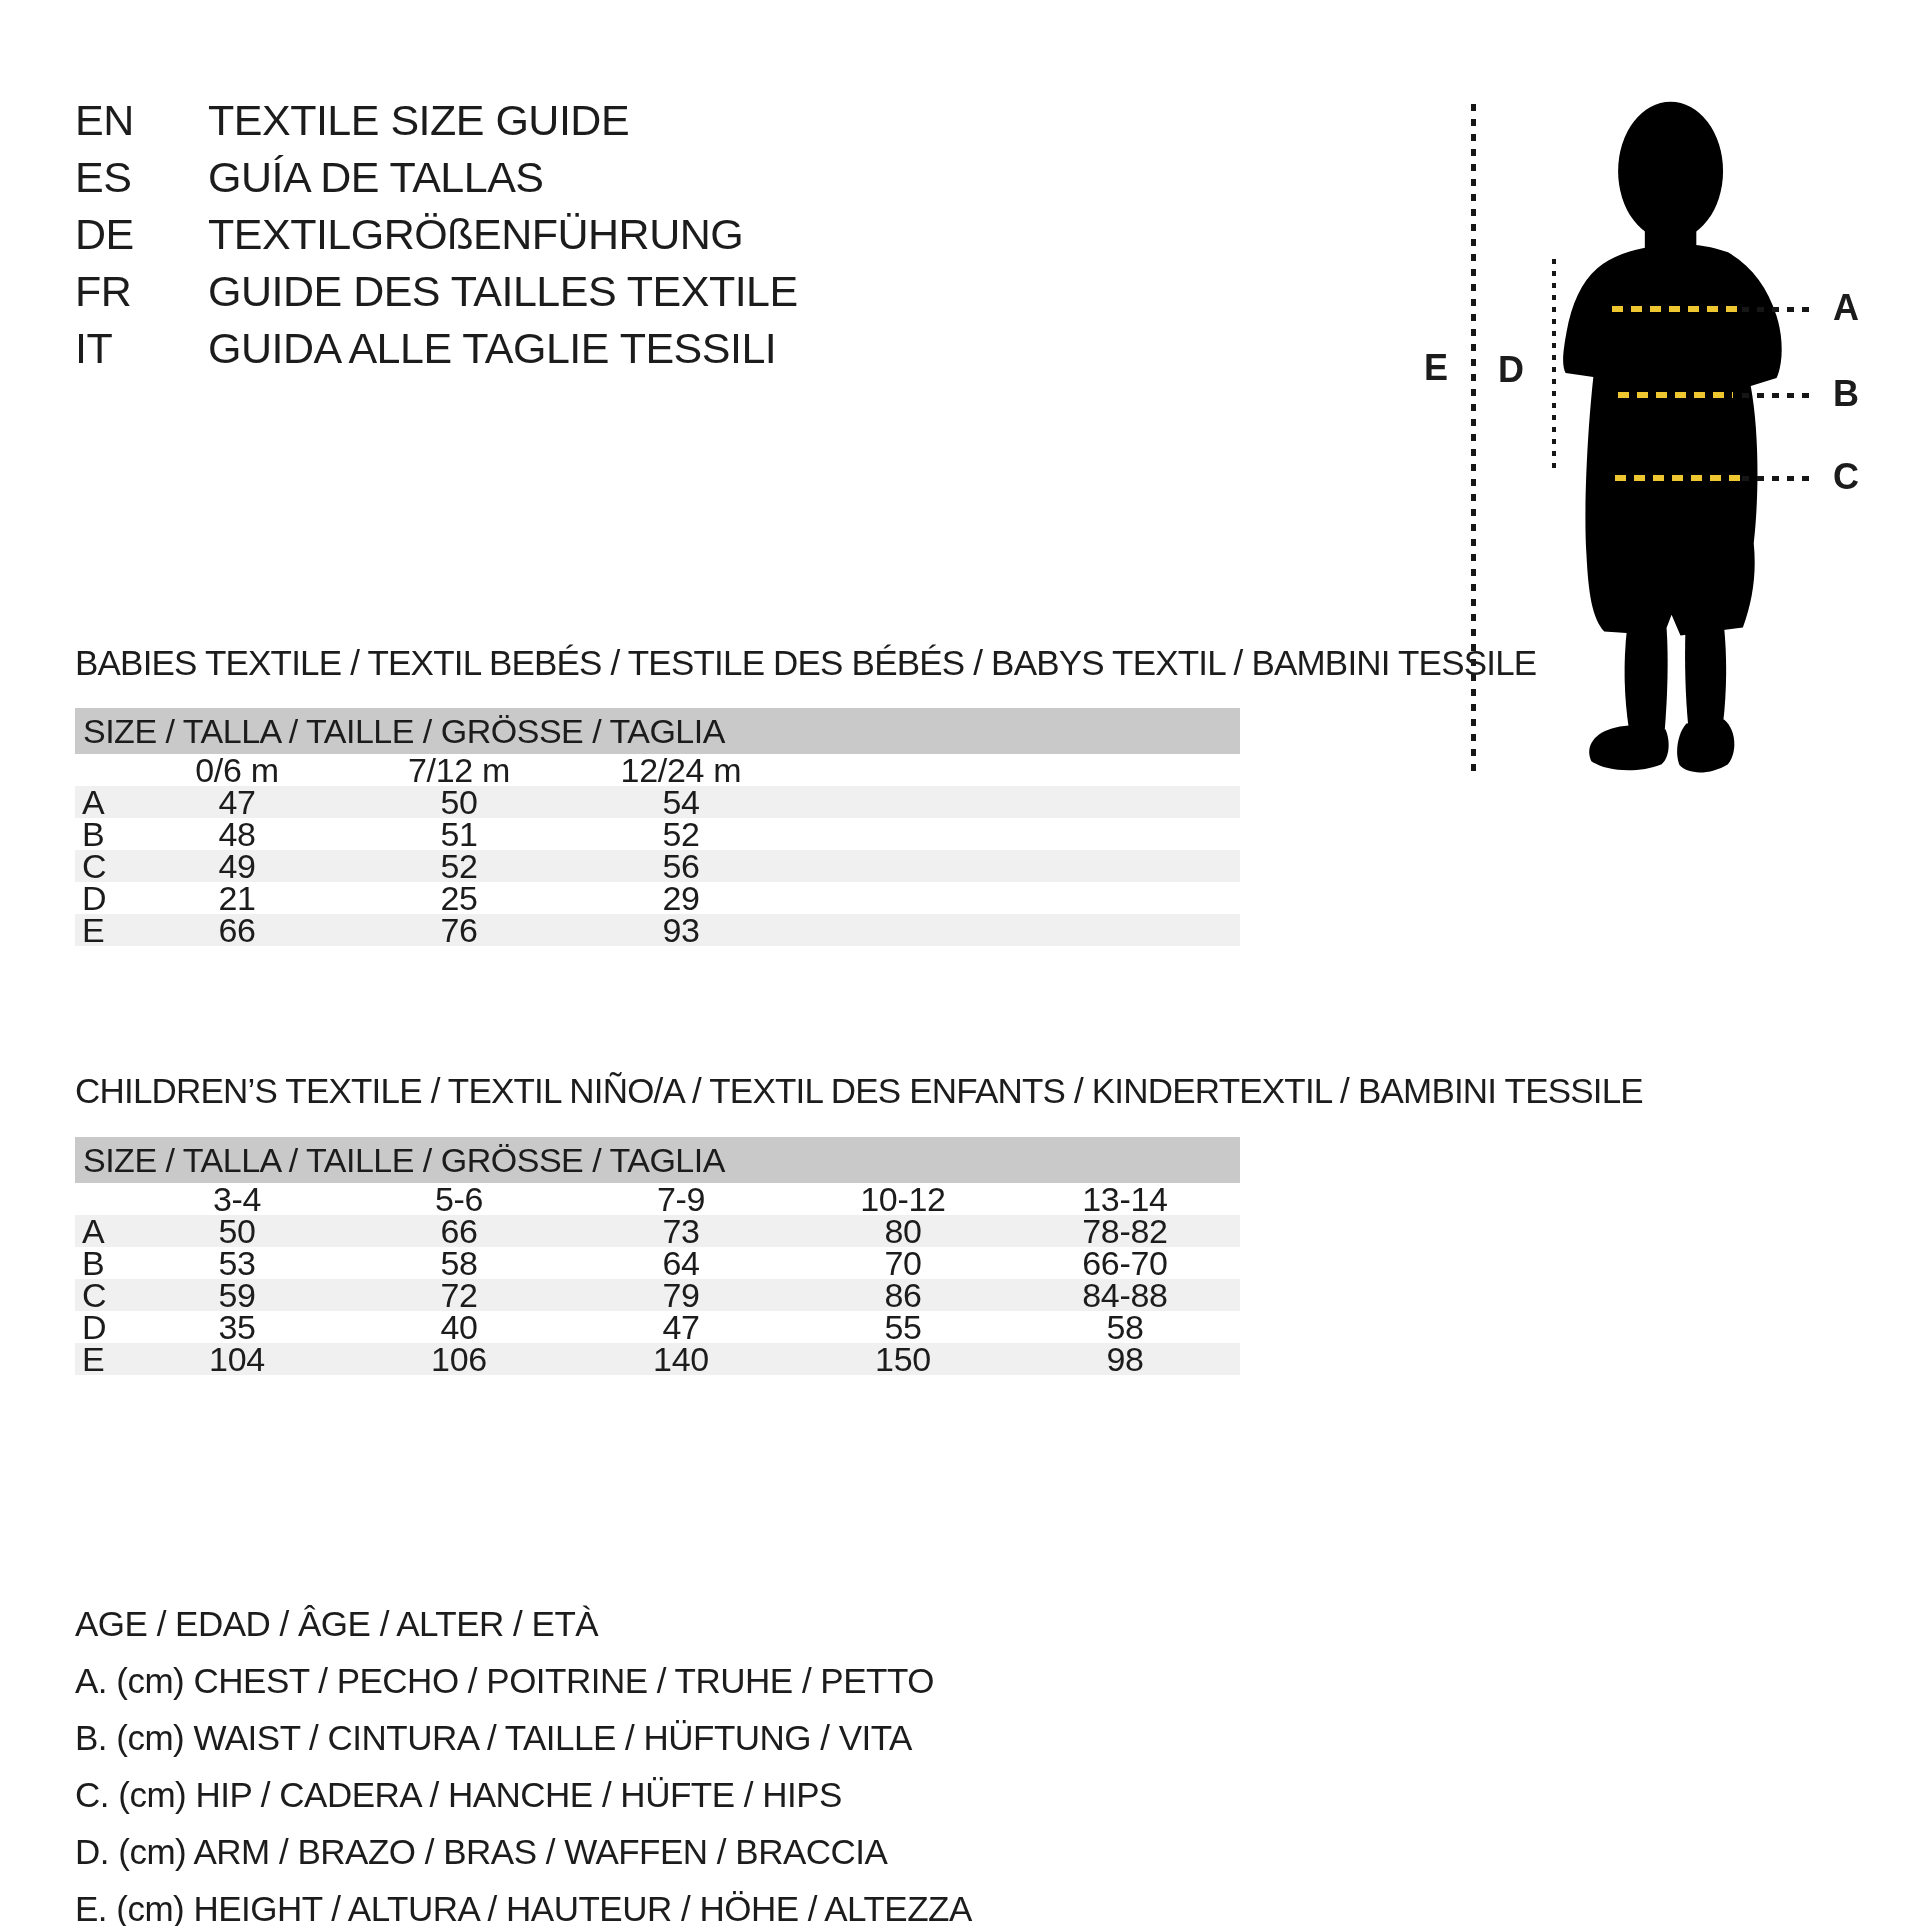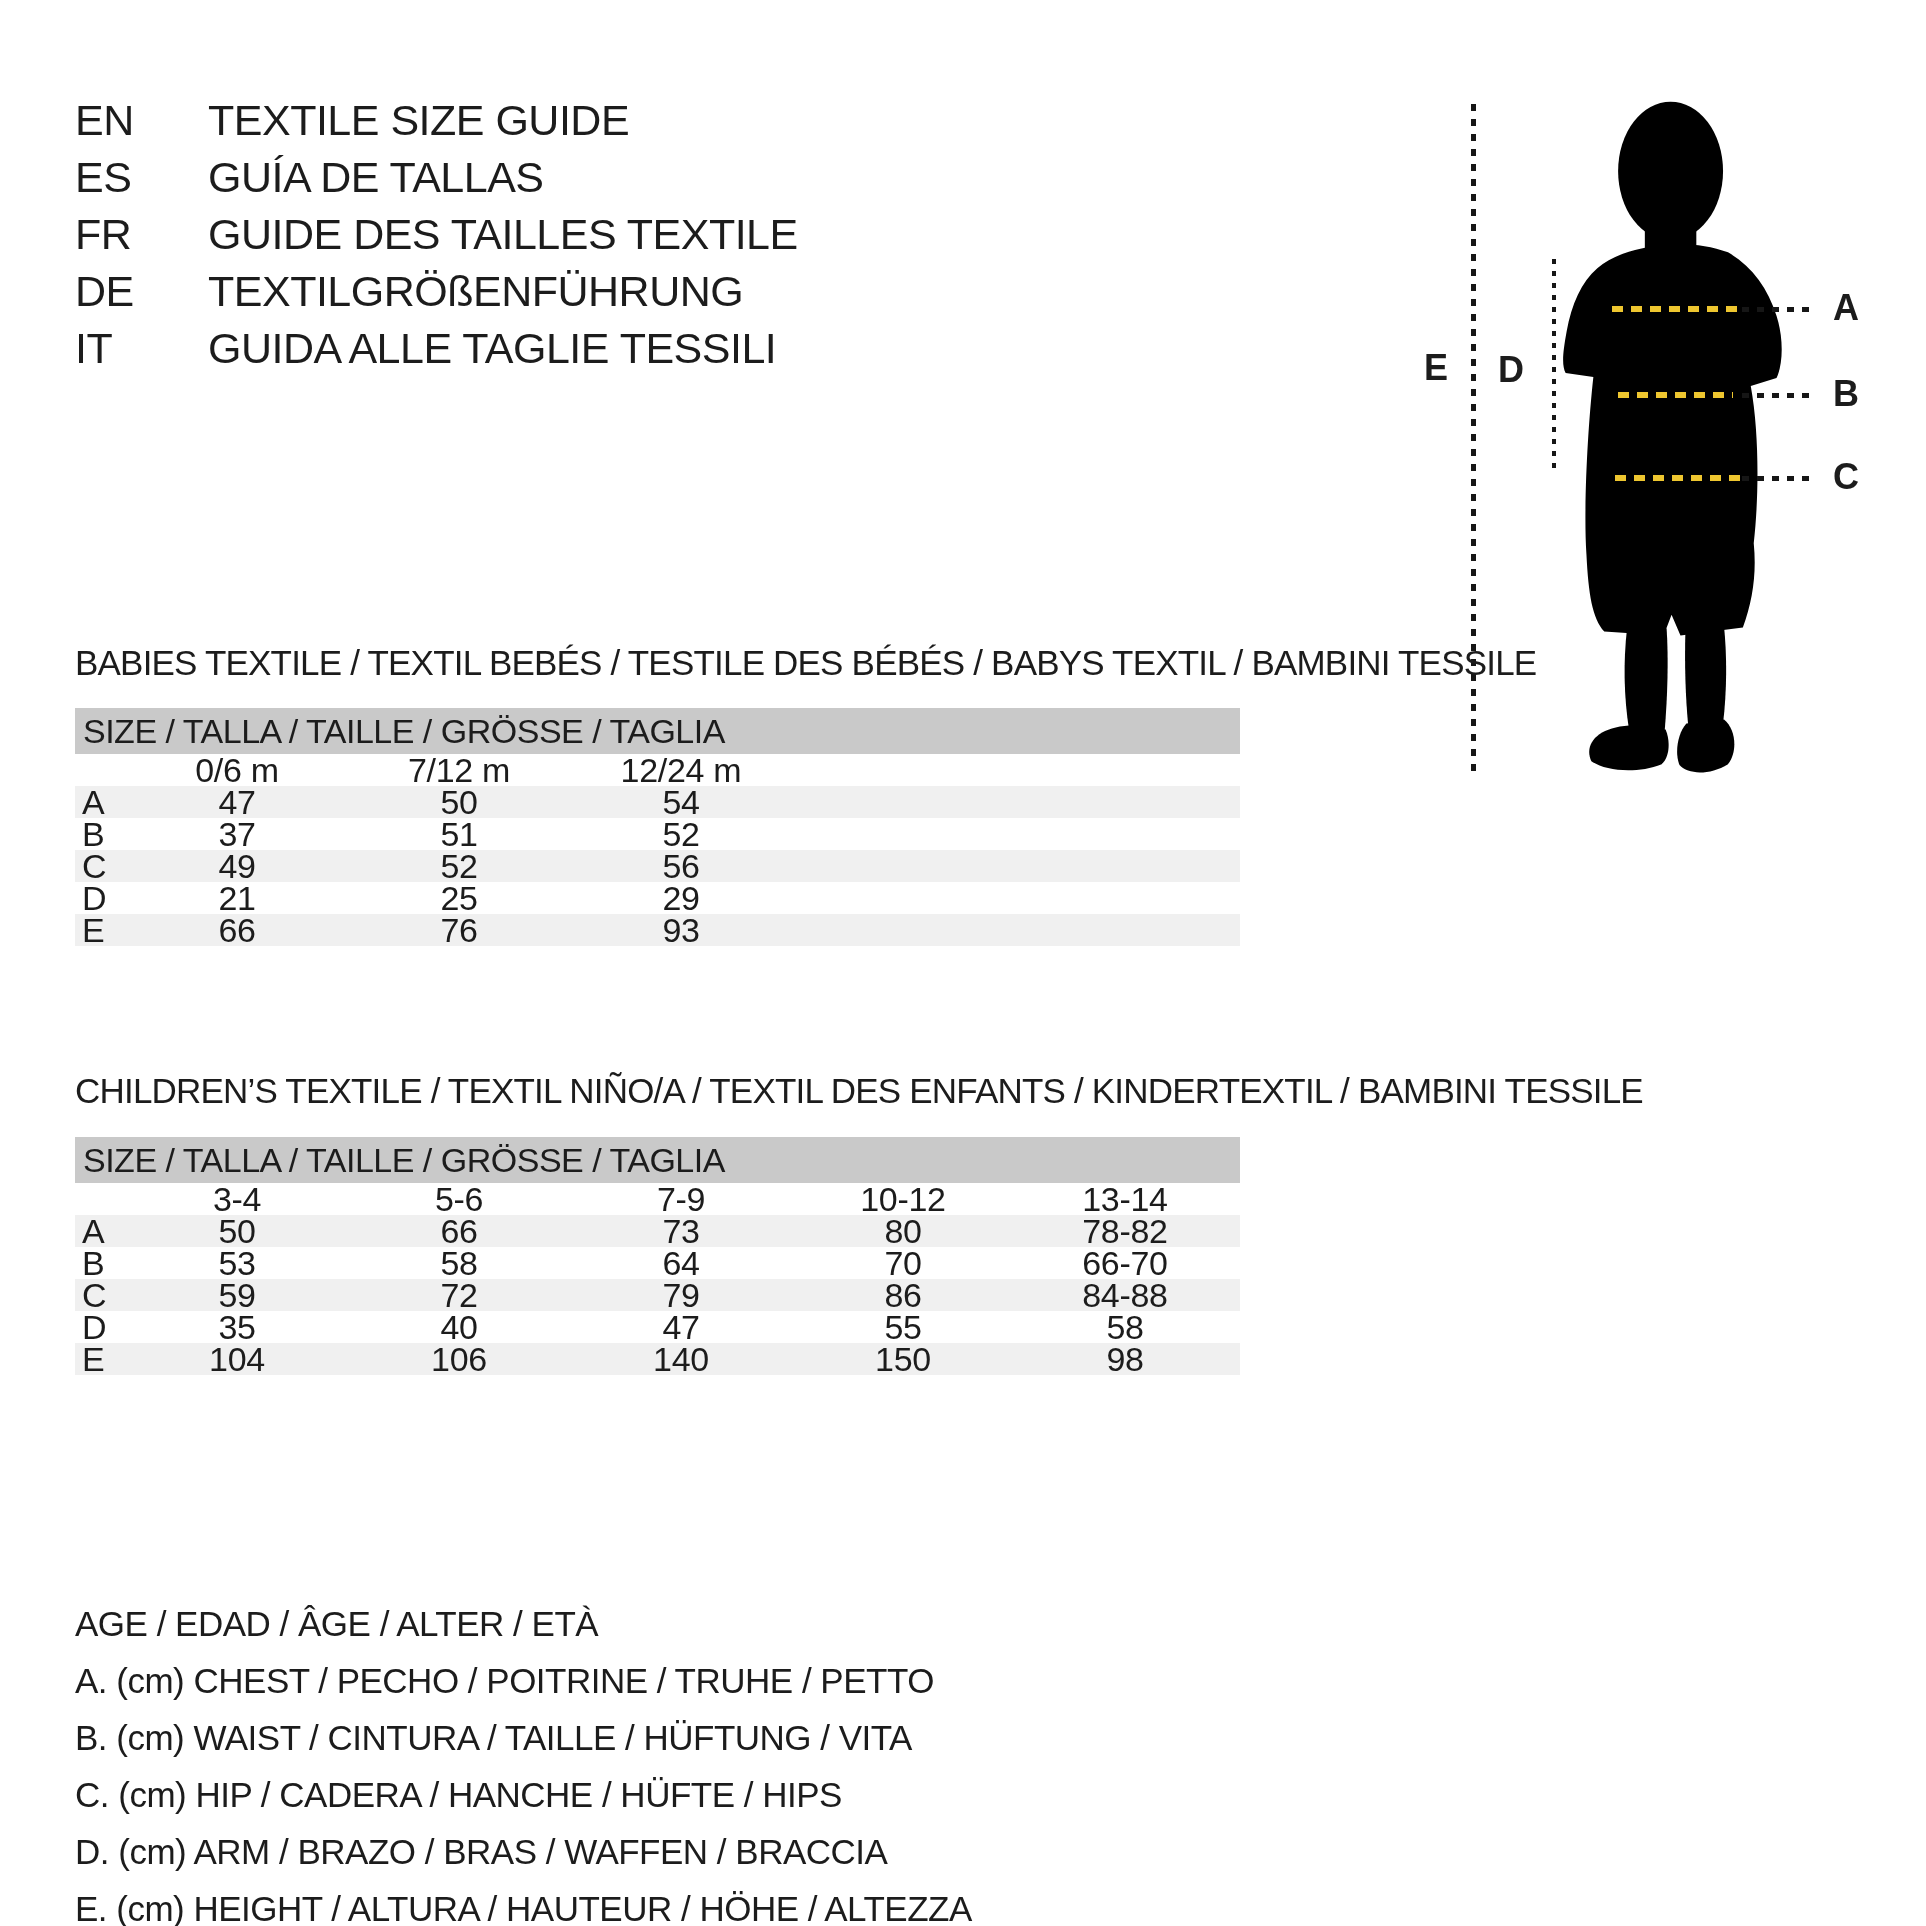--- a/index.html
+++ b/index.html
@@ -63,26 +63,26 @@
 <div class="abs lang-block">
   <div class="lang-row">
     <span class="lang-code">EN</span>
     <span class="lang-title">TEXTILE SIZE GUIDE</span>
   </div>
   <div class="lang-row">
     <span class="lang-code">ES</span>
     <span class="lang-title">GUÍA DE TALLAS</span>
   </div>
   <div class="lang-row">
+    <span class="lang-code">DE</span>
+    <span class="lang-title">TEXTILGRÖßENFÜHRUNG</span>
+  </div>
+  <div class="lang-row">
     <span class="lang-code">FR</span>
     <span class="lang-title">GUIDE DES TAILLES TEXTILE</span>
-  </div>
-  <div class="lang-row">
-    <span class="lang-code">DE</span>
-    <span class="lang-title">TEXTILGRÖßENFÜHRUNG</span>
   </div>
   <div class="lang-row">
     <span class="lang-code">IT</span>
     <span class="lang-title">GUIDA ALLE TAGLIE TESSILI</span>
   </div>
 </div>
 
 <svg class="abs silhouette-svg" viewBox="0 0 300 700" xmlns="http://www.w3.org/2000/svg">
   <g fill="#000000">
     <ellipse cx="142" cy="88" rx="53" ry="70"></ellipse>
@@ -130,21 +130,21 @@
         <div class="cell">12/24 m</div>
       </div>
       <div class="t-row stripe">
         <div class="cell-label">A</div>
         <div class="cell">47</div>
         <div class="cell">50</div>
         <div class="cell">54</div>
       </div>
       <div class="t-row">
         <div class="cell-label">B</div>
-        <div class="cell">37</div>
+        <div class="cell">48</div>
         <div class="cell">51</div>
         <div class="cell">52</div>
       </div>
       <div class="t-row stripe">
         <div class="cell-label">C</div>
         <div class="cell">49</div>
         <div class="cell">52</div>
         <div class="cell">56</div>
       </div>
       <div class="t-row">

